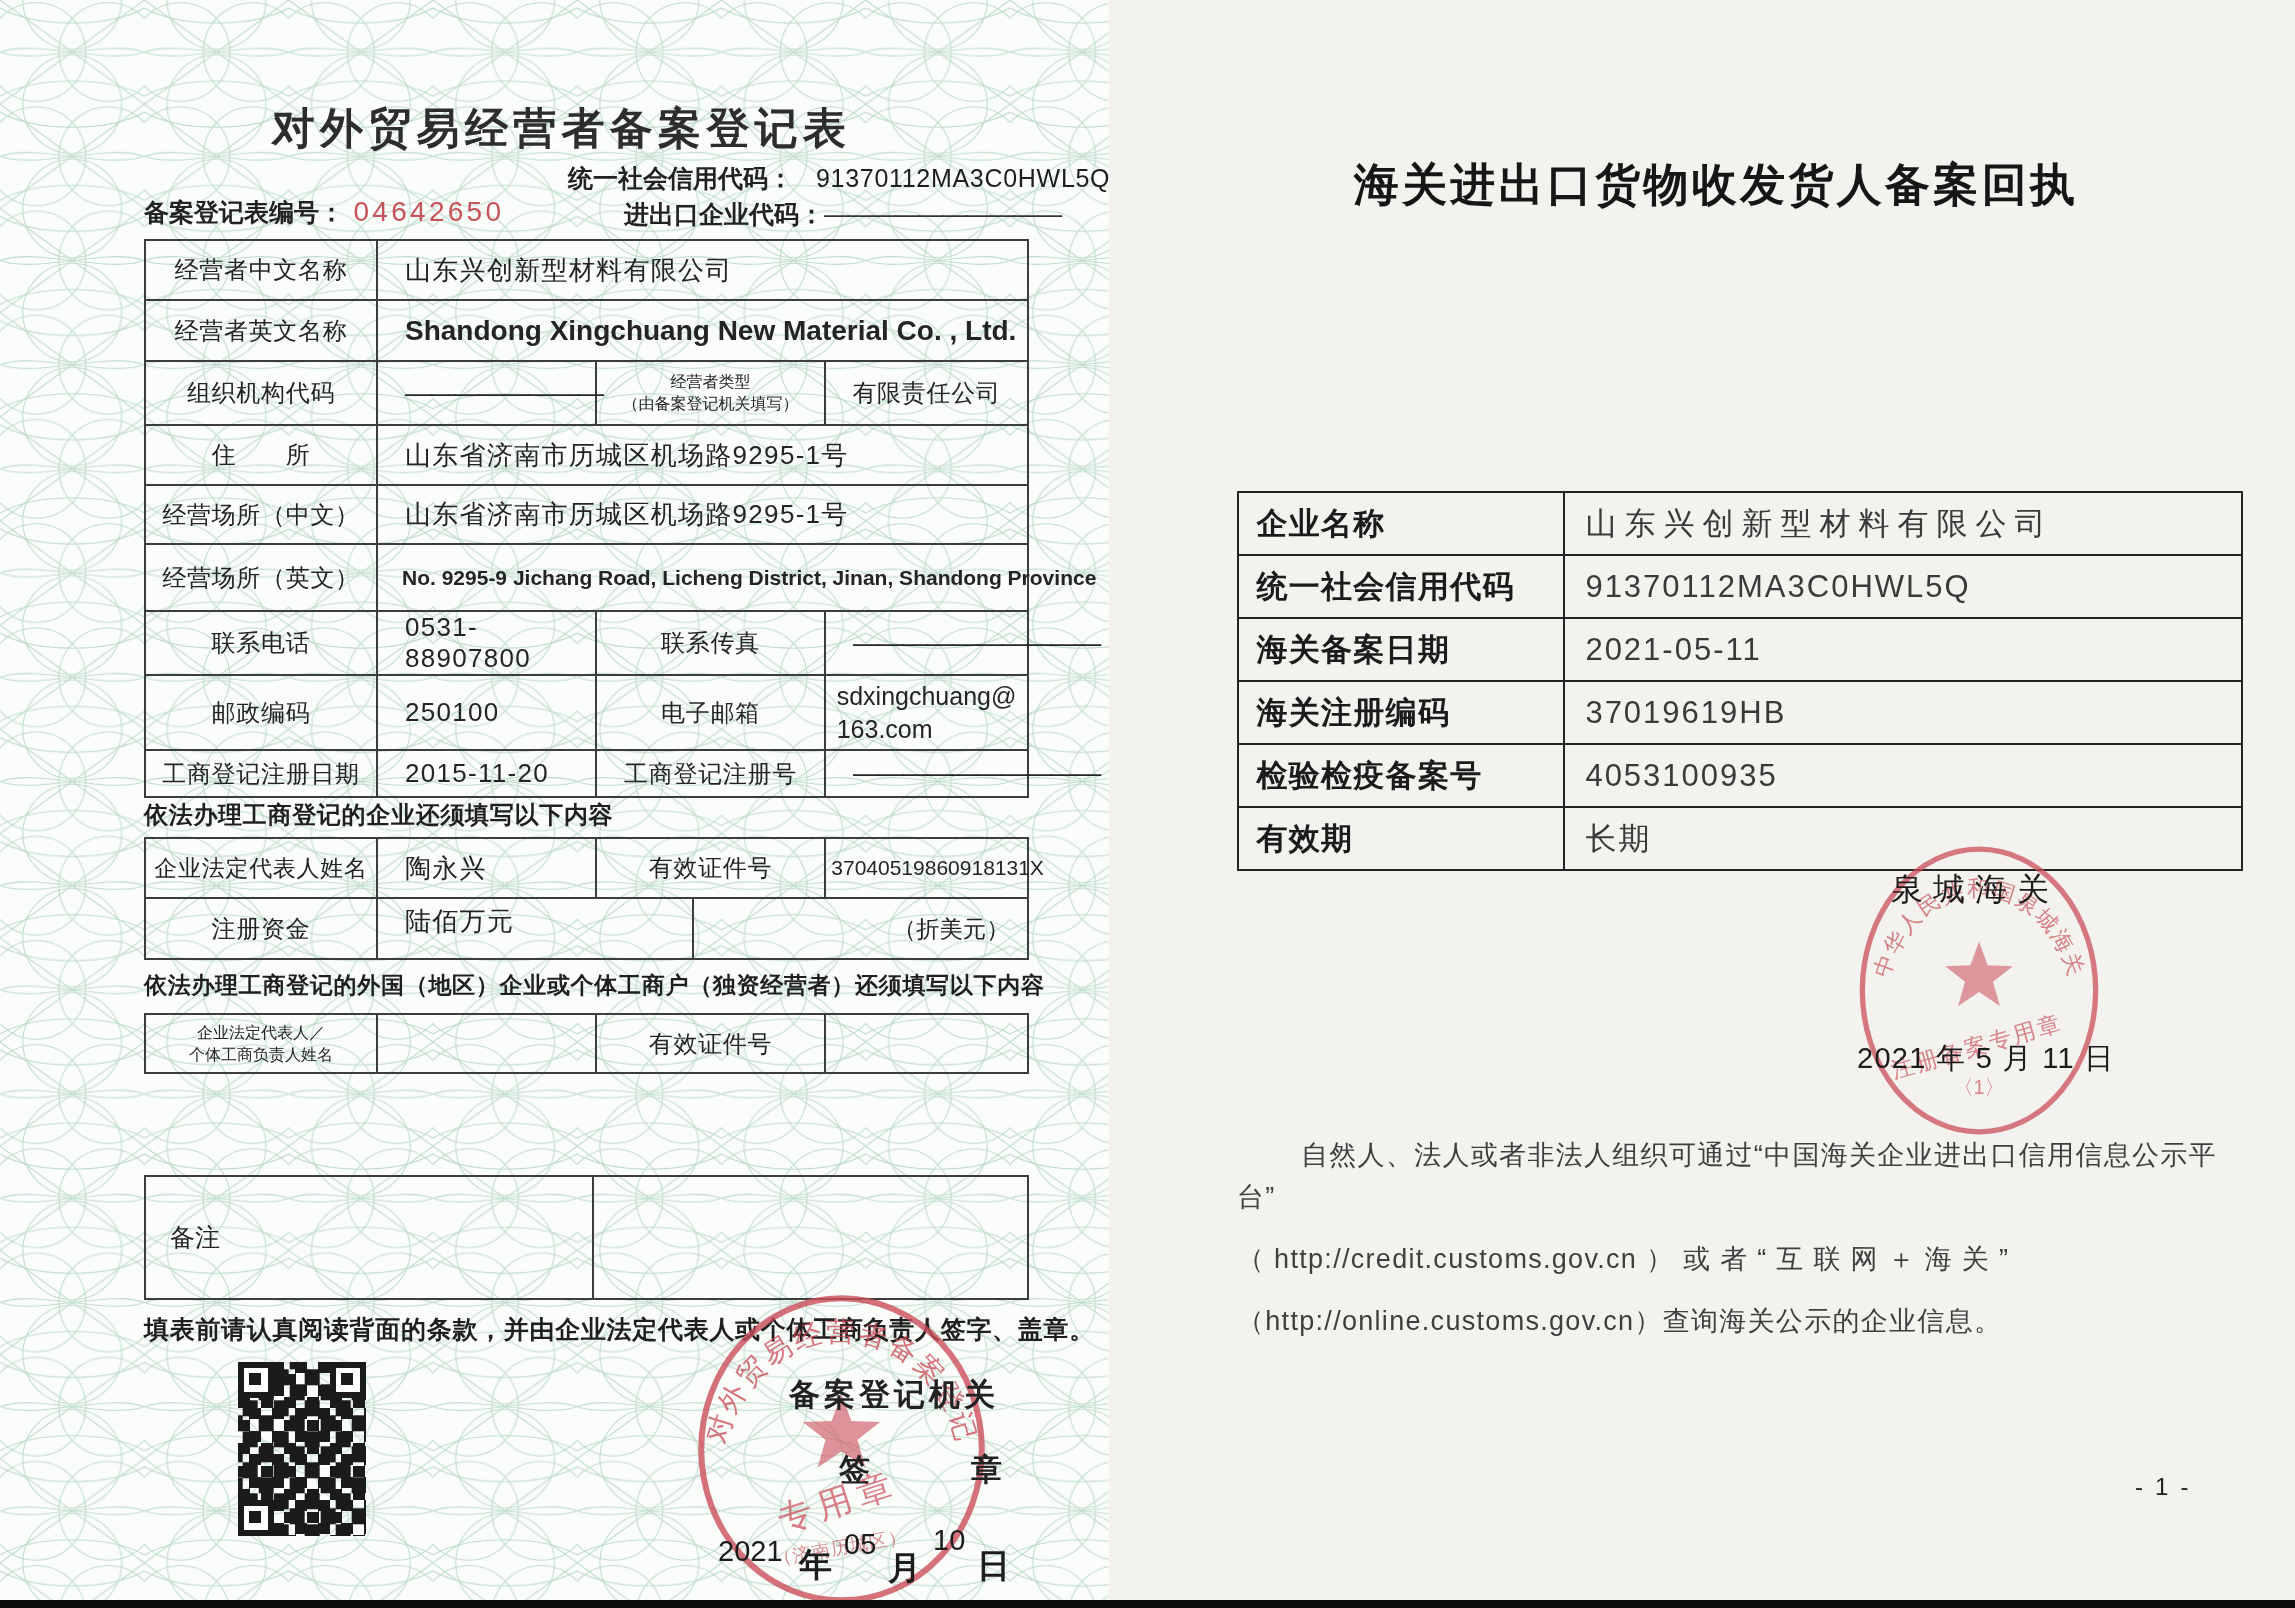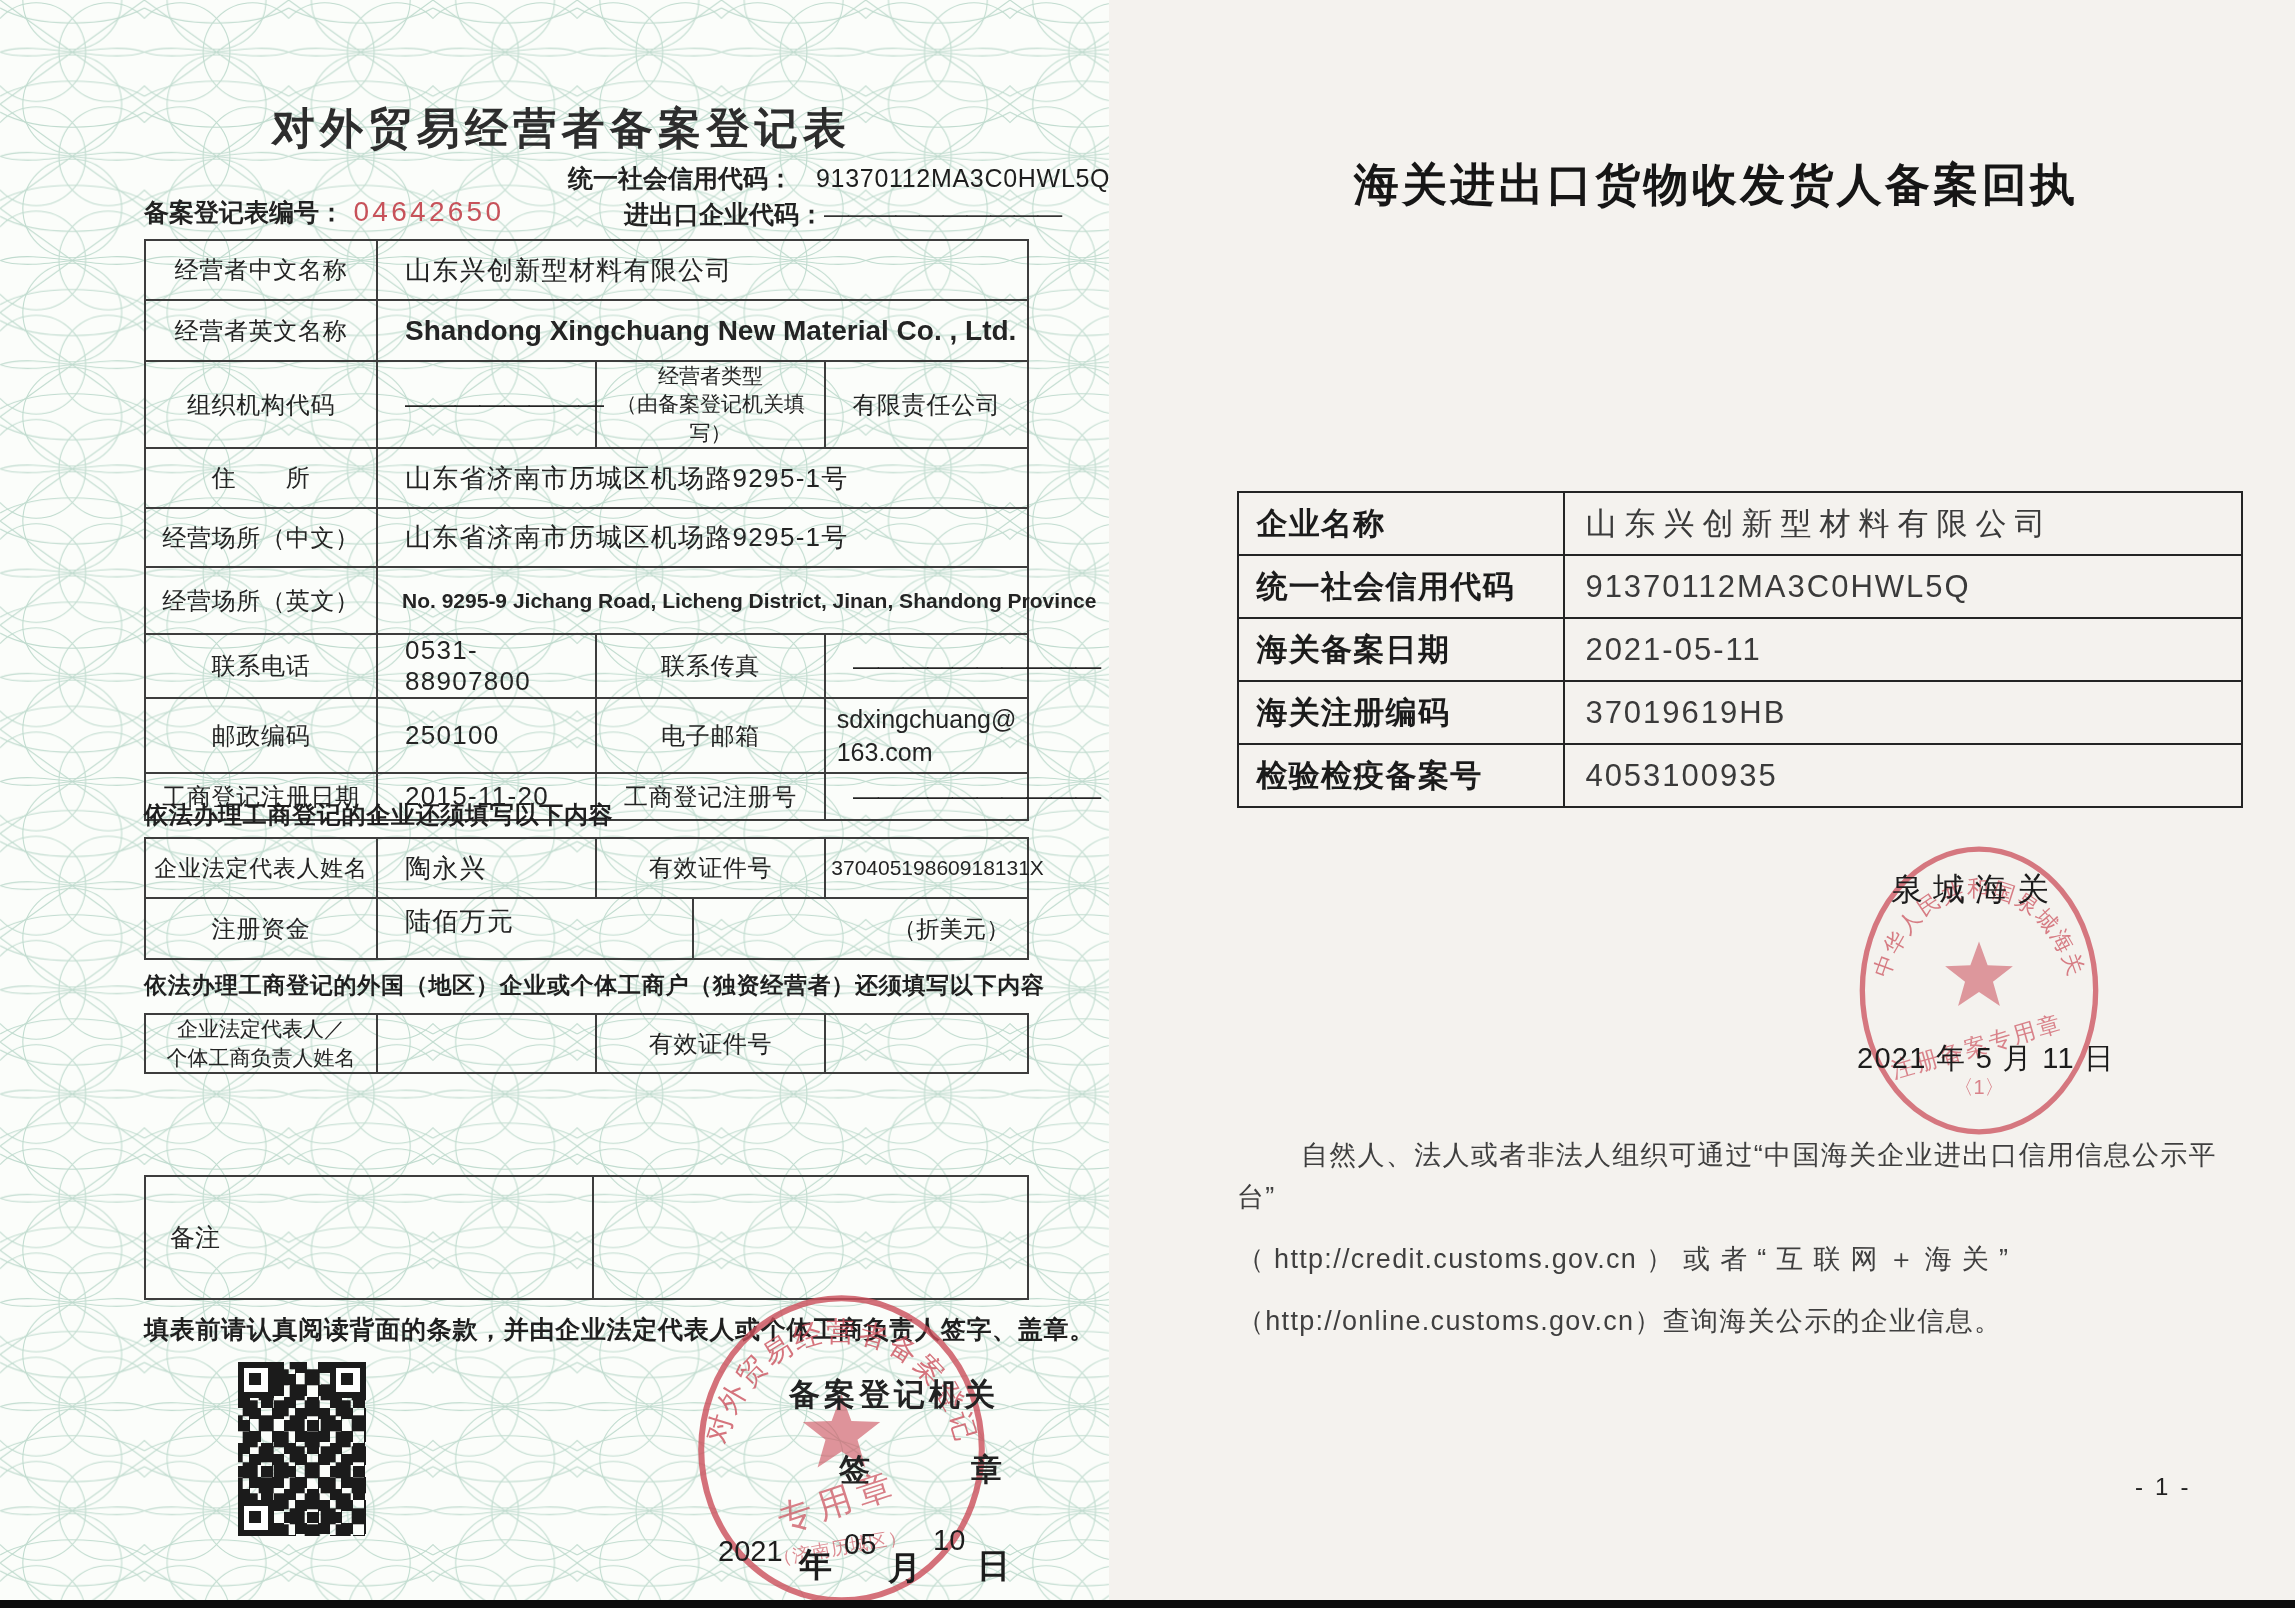--- a/index.html
+++ b/index.html
@@ -20,21 +20,21 @@
   .formno-label{font-weight:600;color:#222;}
   .formno-value{margin-left:9.4px;letter-spacing:3.3px;color:#c7525a;font-size:28px;}
   .iecode-line{left:624px;top:198px;font-size:25px;}
   .iecode-label{font-weight:600;color:#222;}
   .dashes{letter-spacing:-1.3px;color:#333;}
 
   
   .ltable{border-collapse:collapse;table-layout:fixed;position:absolute;}
   .ltable td{border:2px solid #3d3d3d;vertical-align:middle;padding:0 8px;color:#242424;}
   td.lbl{text-align:center;font-size:24px;letter-spacing:0.7px;border-radius:29px;}
-  td.lbl-small{text-align:center;font-size:21px;line-height:1.35;}
+  td.lbl-small{text-align:center;font-size:16px;line-height:1.35;}
   td.val{text-align:left;font-size:26px;letter-spacing:1.3px;padding-left:27px;}
   td.val-en{font-size:28px;font-weight:600;letter-spacing:0;padding-left:27px;}
   td.val-en-addr{font-size:21px;font-weight:600;letter-spacing:0;padding-left:24px;white-space:nowrap;}
   td.val-code{font-size:21px;letter-spacing:0;padding-left:5.3px;white-space:nowrap;text-align:left;}
   td.val-email{font-size:25px;letter-spacing:0;word-break:break-all;line-height:1.3;padding:4px 6.7px 4px 10.7px;text-align:left;}
   td.val-dash{font-size:26px;letter-spacing:-1.3px;padding-left:27px;}
   td.note-cell{text-align:right;font-size:23.4px;padding-right:17.4px;}
   td.remark-lbl{text-align:left;font-size:25px;padding-left:24px;vertical-align:middle;}
 
   .section-title{left:144px;font-size:24px;font-weight:600;color:#1f1f1f;letter-spacing:0.7px;}
@@ -289,20 +289,24 @@
       <td class="rvalue">2021-05-11</td>
     </tr>
     <tr>
       <td class="rlabel">海关注册编码</td>
       <td class="rvalue">37019619HB</td>
     </tr>
     <tr>
       <td class="rlabel">检验检疫备案号</td>
       <td class="rvalue">4053100935</td>
     </tr>
+    <tr>
+      <td class="rlabel">有效期</td>
+      <td class="rvalue">长期</td>
+    </tr>
   </tbody>
     </table>
 
   <svg class="stamp-svg" style="left:1849px;top:840px;" width="260" height="301" viewBox="0 0 390 450">
     <ellipse cx="195" cy="225" rx="175" ry="212" fill="none" stroke="rgba(203,77,90,0.75)" stroke-width="8"></ellipse>
     <path id="arc-right" d="M 55,300 A 143,180 0 1 1 335,300" fill="none"></path>
     <text fill="rgba(203,77,90,0.72)" font-size="33" letter-spacing="3">
       <textPath href="#arc-right" startOffset="50%" text-anchor="middle">中华人民共和国泉城海关</textPath>
     </text>
     <polygon transform="translate(195,205) scale(0.92)" fill="rgba(203,77,90,0.55)" points="0,-58 14.1,-19.4 55.2,-17.9 22.8,7.4 34.1,46.9 0,24 -34.1,46.9 -22.8,7.4 -55.2,-17.9 -14.1,-19.4"></polygon>

